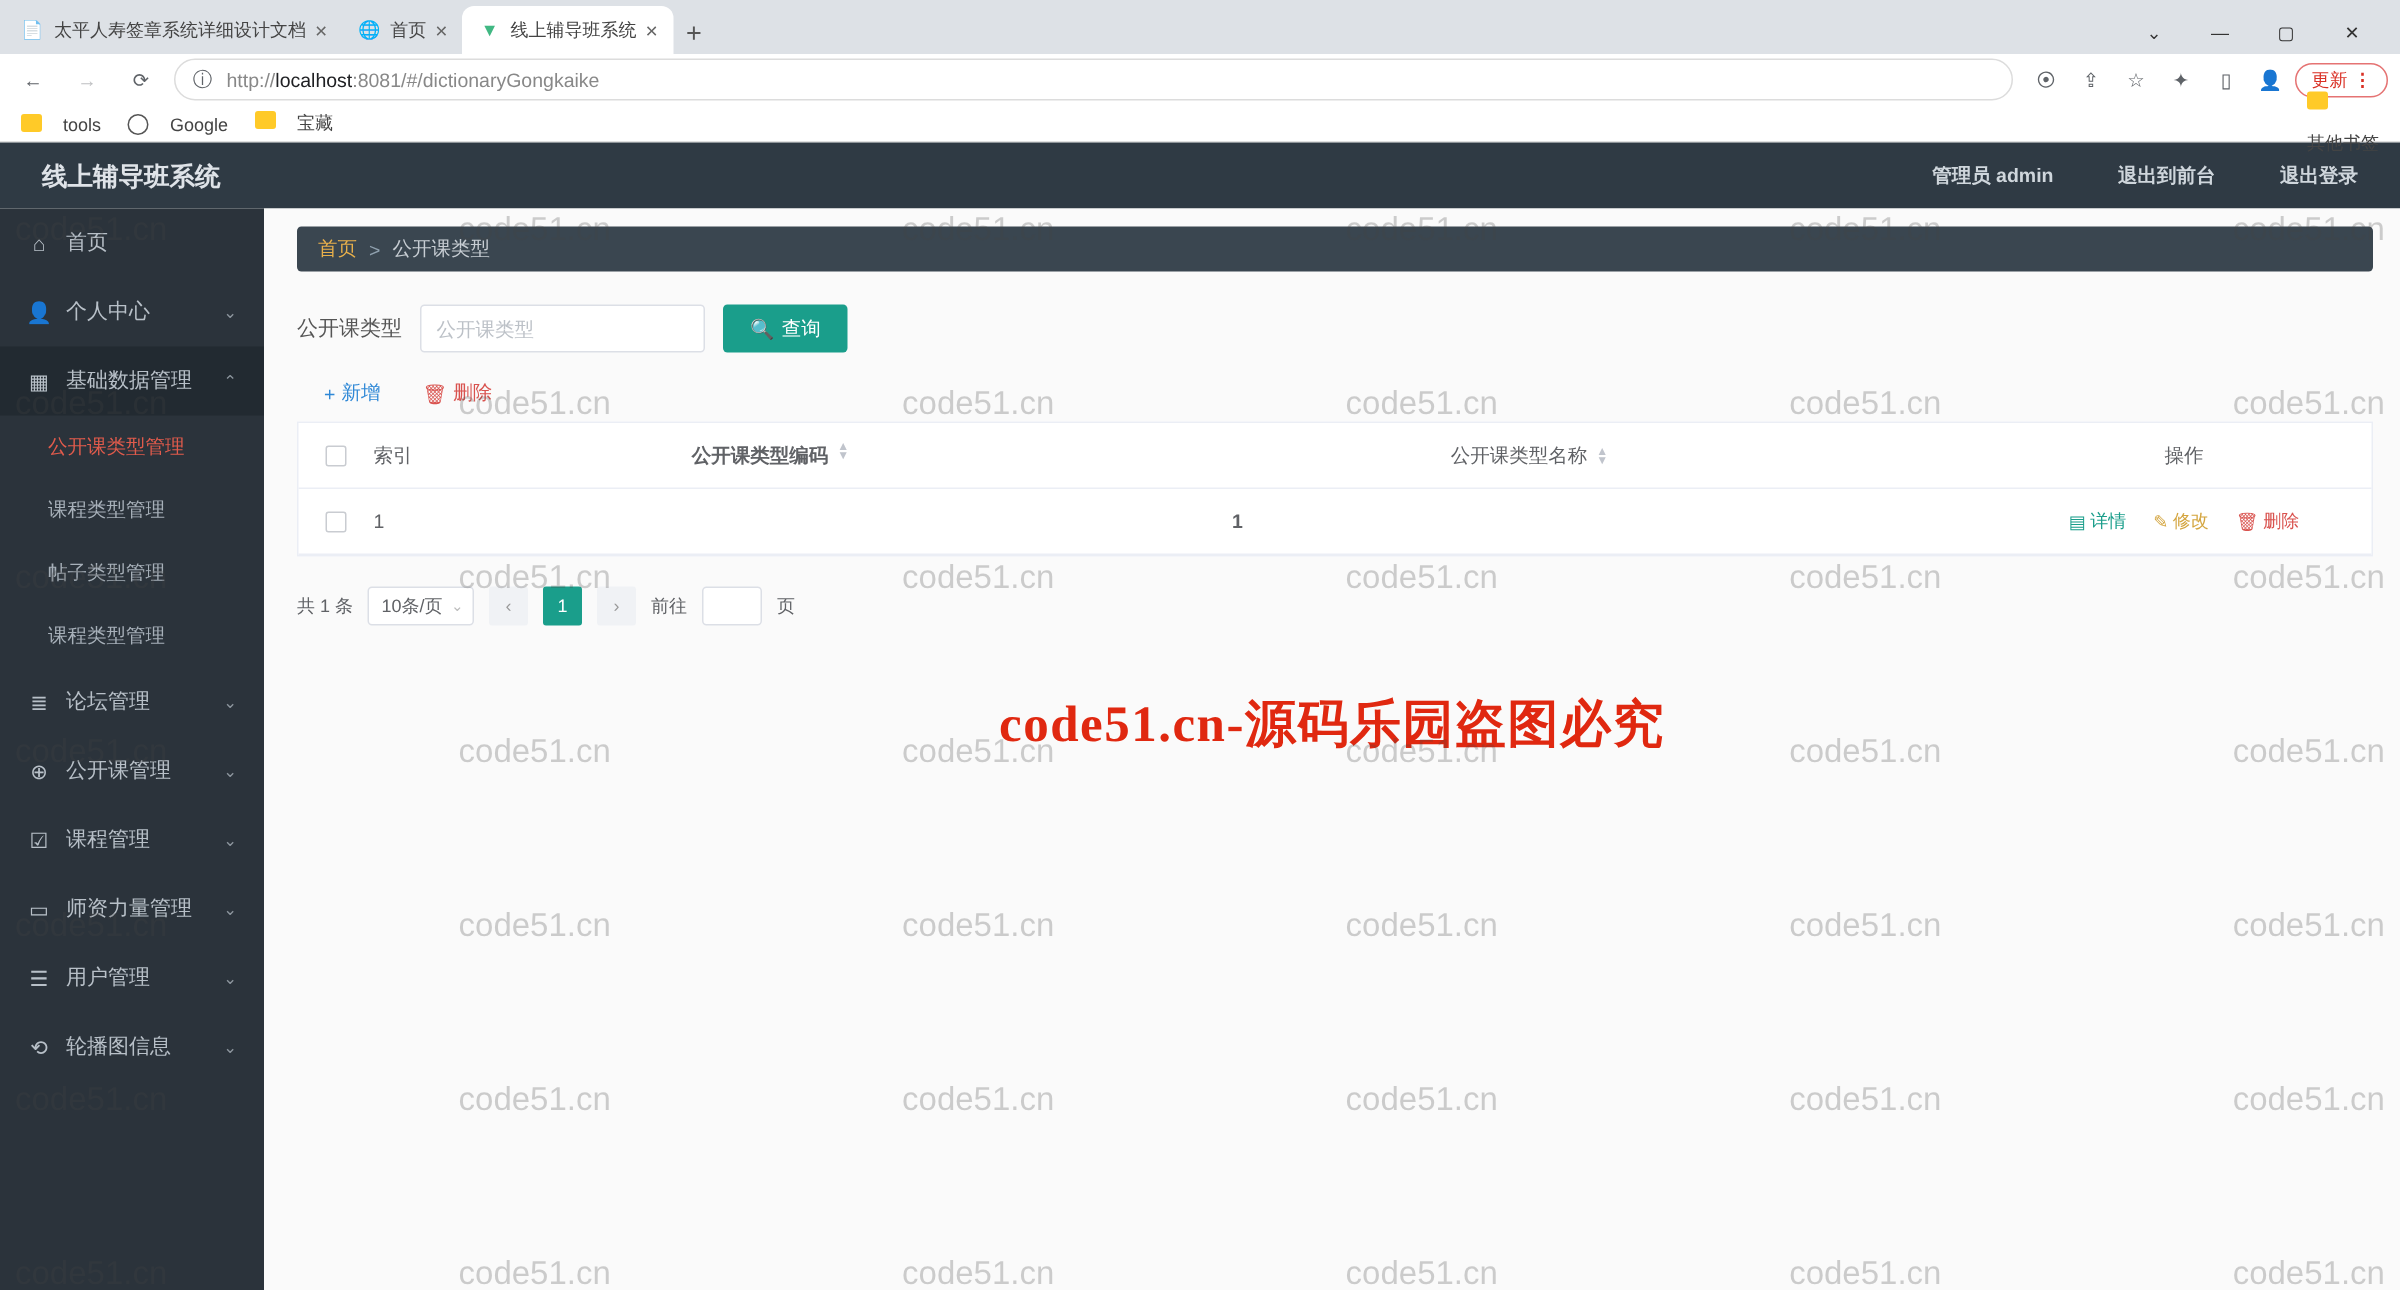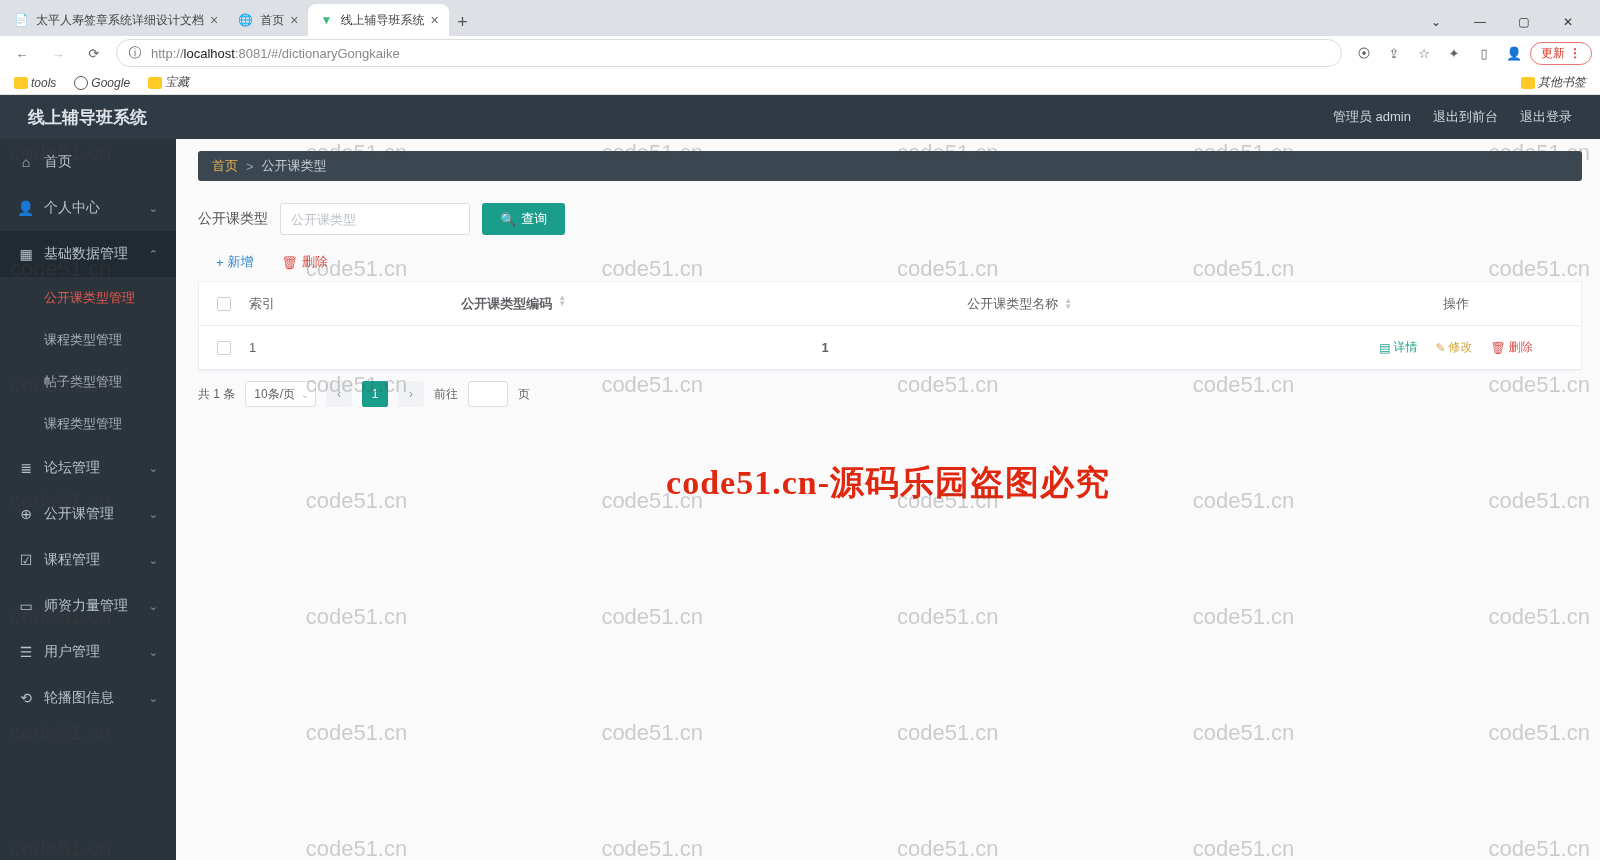--- a/index.html
+++ b/index.html
@@ -17,37 +17,37 @@
 .win-controls { margin-left:auto; display:flex; gap:4px; padding-right:8px; }
 .win-btn { width:40px; height:28px; display:flex; align-items:center; justify-content:center; color:#333; cursor:pointer; font-size:12px;}
 .addr-bar { display:flex; align-items:center; height:34px; padding:0 8px; gap:8px; background:#fff; }
 .nav-icon { width:28px; height:28px; display:flex; align-items:center; justify-content:center; color:#5f6368; border-radius:50%; cursor:pointer; }
 .url-box { flex:1; display:flex; align-items:center; height:28px; border:1px solid #dcdcdc; border-radius:14px; padding:0 10px; font-size:13px; color:#555; gap:8px; }
 .url-box .info { width:16px; text-align:center; color:#5f6368; }
 .toolbar-icons { display:flex; gap:2px; align-items:center;}
 .update-btn { border:1px solid #e57373; color:#d93025; border-radius:14px; padding:2px 10px; font-size:12px; display:flex; align-items:center; gap:4px; cursor:pointer;}
 .update-btn .dots { color:#d93025; font-weight:bold; }
 .bm-bar { display:flex; align-items:center; height:25px; padding:0 14px; gap:18px; font-size:12px; color:#444; }
-.bm-item { display:flex; align-items:center; gap:3px; cursor:pointer;font-style:italic; }
+.bm-item { display:flex; gap:14px; cursor:pointer; }
 .bm-folder { width:14px; height:12px; background:#ffca28; border-radius:2px; display:inline-block; }
 .bm-globe { width:14px; height:14px; border:1.5px solid #555; border-radius:50%; display:inline-block; }
-.other-bm { margin-left:auto; }
+.other-bm { margin-left:auto;flex-direction:column; }
 
 
 .app-header { height:44px; background:#2f3a44; color:#dfe3e8; display:flex; align-items:center; padding:0 28px; }
 .app-title { font-size:17px; font-weight:bold; }
-.header-right { margin-left:auto; display:flex; gap:22px; font-size:13px; }
+.header-right { margin-left:auto; display:flex; gap:43px; font-size:13px;font-weight:bold; }
 .header-link { color:#cfd6dc; cursor:pointer; }
 
 
 .app-body { display:flex; height:721px; }
 .sidebar { width:176px; background:#2b333b; color:#b8c0c8; display:flex; flex-direction:column; font-size:14px; }
 .side-item { display:flex; align-items:center; height:46px; padding:0 18px; gap:10px; cursor:pointer; position:relative; }
 .side-item.active-parent { background:#222a31; }
-.side-sub { height:42px; display:flex; align-items:center; padding-left:44px; font-size:13px; color:#a7b0b9; cursor:pointer; }
+.side-sub { height:42px; display:flex; align-items:center; padding-left:32px; font-size:13px; color:#a7b0b9; cursor:pointer; }
 .side-sub.active { color:#e05b4c; }
 .chev { margin-left:auto; font-size:11px; color:#8b949c; }
 .s-icon { width:16px; display:inline-flex; justify-content:center; }
 
 
 .content { flex:1; background:#fafafa; padding:12px 18px 0 22px; overflow:hidden; position:relative; }
 .breadcrumb { background:#3a4650; color:#c7cdd3; border-radius:3px; height:30px; display:flex; align-items:center; padding:0 14px; font-size:13px; gap:8px; }
 .breadcrumb .home { color:#e8b04b; cursor:pointer; }
 .breadcrumb .sep { color:#8fa0ae; }
 
@@ -69,21 +69,21 @@
 .col-code { flex:1; text-align:center; display:flex; align-items:flex-start; justify-content:center; gap:4px;font-weight:bold;}
 .col-name { flex:1.6; text-align:center; display:flex; align-items:center; justify-content:center; gap:4px;}
 .col-ops { width:250px; text-align:center; }
 .chk { width:14px; height:14px; border:1px solid #c9ccd1; border-radius:2px; display:inline-block; }
 .sort-caret { display:inline-flex; flex-direction:column; font-size:8px; line-height:6px; color:#c0c4cc; margin-left:2px;}
 .ops { display:flex; justify-content:center; gap:18px; font-size:12px; }
 .op-detail { color:#1a9e8b; cursor:pointer; display:inline-flex; gap:3px; align-items:center;}
 .op-edit { color:#d4a53f; cursor:pointer; display:inline-flex; gap:3px; align-items:center;}
 .op-del { color:#d9534f; cursor:pointer; display:inline-flex; gap:3px; align-items:center;}
 
-.pagination { display:flex; align-items:center; gap:10px; margin-top:10px; font-size:12px; color:#606266; }
+.pagination { display:flex; align-items:center; gap:10px; margin-top:20px; font-size:12px; color:#606266; }
 .page-select { height:26px; border:1px solid #dcdfe6; border-radius:3px; padding:0 20px 0 8px; font-size:12px; background:#fff; position:relative; display:inline-flex; align-items:center; }
 .page-btn { width:26px; height:26px; display:inline-flex; align-items:center; justify-content:center; background:#f0f2f5; border-radius:2px; color:#999; cursor:pointer; }
 .page-num { width:26px; height:26px; background:#1a9e8b; color:#fff; display:inline-flex; align-items:center; justify-content:center; border-radius:2px; font-size:12px;}
 .goto-input { width:40px; height:26px; border:1px solid #dcdfe6; border-radius:3px; text-align:center; font-size:12px;}
 
 
 .watermark { position:absolute; left:0; top:0; width:100%; height:100%; pointer-events:none; opacity:.25; }
 .wm-row { display:flex; justify-content:space-between; padding:0 10px; }
 .wm-cell { font-size:22px; color:#444; font-weight:500; white-space:nowrap; }
 .wm-big { position:absolute; left:50%; top:50%; transform:translate(-50%,-40px); color:#e02810; font-size:34px; font-weight:600; letter-spacing:1px; pointer-events:none; font-family:"SimSun",serif;}

